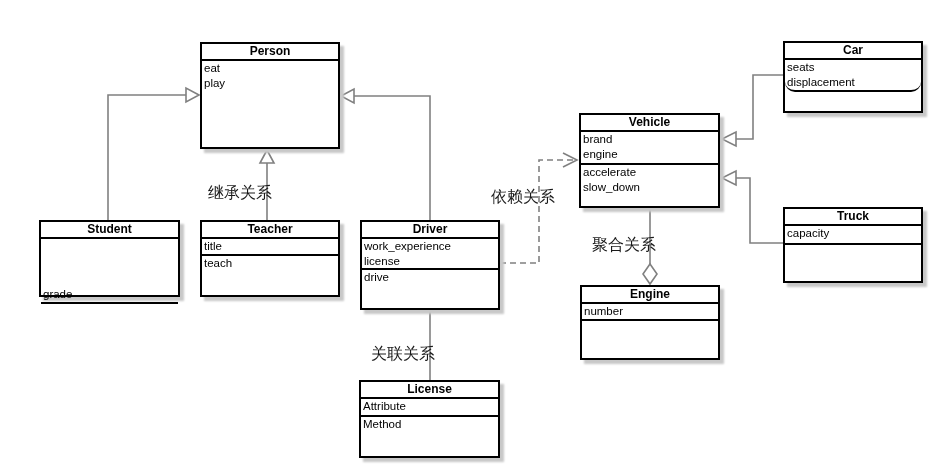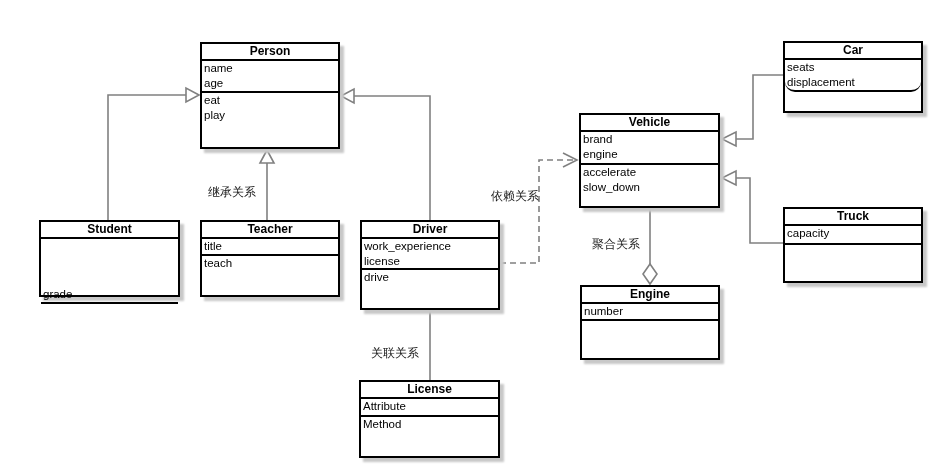--- a/index.html
+++ b/index.html
@@ -61,21 +61,21 @@
   #box-vehicle .uml-attrs { height: 33px; }
   #box-engine  { left: 580px; top: 285px; width: 140px; height:  75px; }
   #box-engine  .uml-attrs { height: 17px; }
   #box-car     { left: 783px; top:  41px; width: 140px; height:  72px; justify-content: space-between; }
   #box-car     .uml-attrs { height: 32px; border-radius: 10px; }
   #box-truck   { left: 783px; top: 207px; width: 140px; height:  76px; }
   #box-truck   .uml-attrs { height: 19px; }
 
   .rel-label {
     position: absolute;
-    font-size: 12px;
+    font-size: 16px;
     line-height: 13px;
     color: #1a1a1a;
     white-space: nowrap;
   }
   #lbl-inheritance { left: 208px; top: 186px; }
   #lbl-dependency  { left: 491px; top: 190px; }
   #lbl-aggregation { left: 592px; top: 238px; }
   #lbl-association { left: 371px; top: 347px; }
 </style>
 </head>
@@ -122,24 +122,20 @@
 
       <g>
         <path d="M783,243 L750,243 L750,178 L736,178"></path>
         <polygon points="722,178 736,171 736,185" fill="#ffffff"></polygon>
       </g>
     </g>
   </svg>
 
   <div class="uml-class" id="box-person">
     <div class="uml-title">Person</div>
-    <div class="uml-attrs">
-      <div>name</div>
-      <div>age</div>
-    </div>
     <div class="uml-methods">
       <div>eat</div>
       <div>play</div>
     </div>
   </div>
 
   <div class="uml-class" id="box-student">
     <div class="uml-title">Student</div>
     <div class="uml-attrs">
       <div>grade</div>

